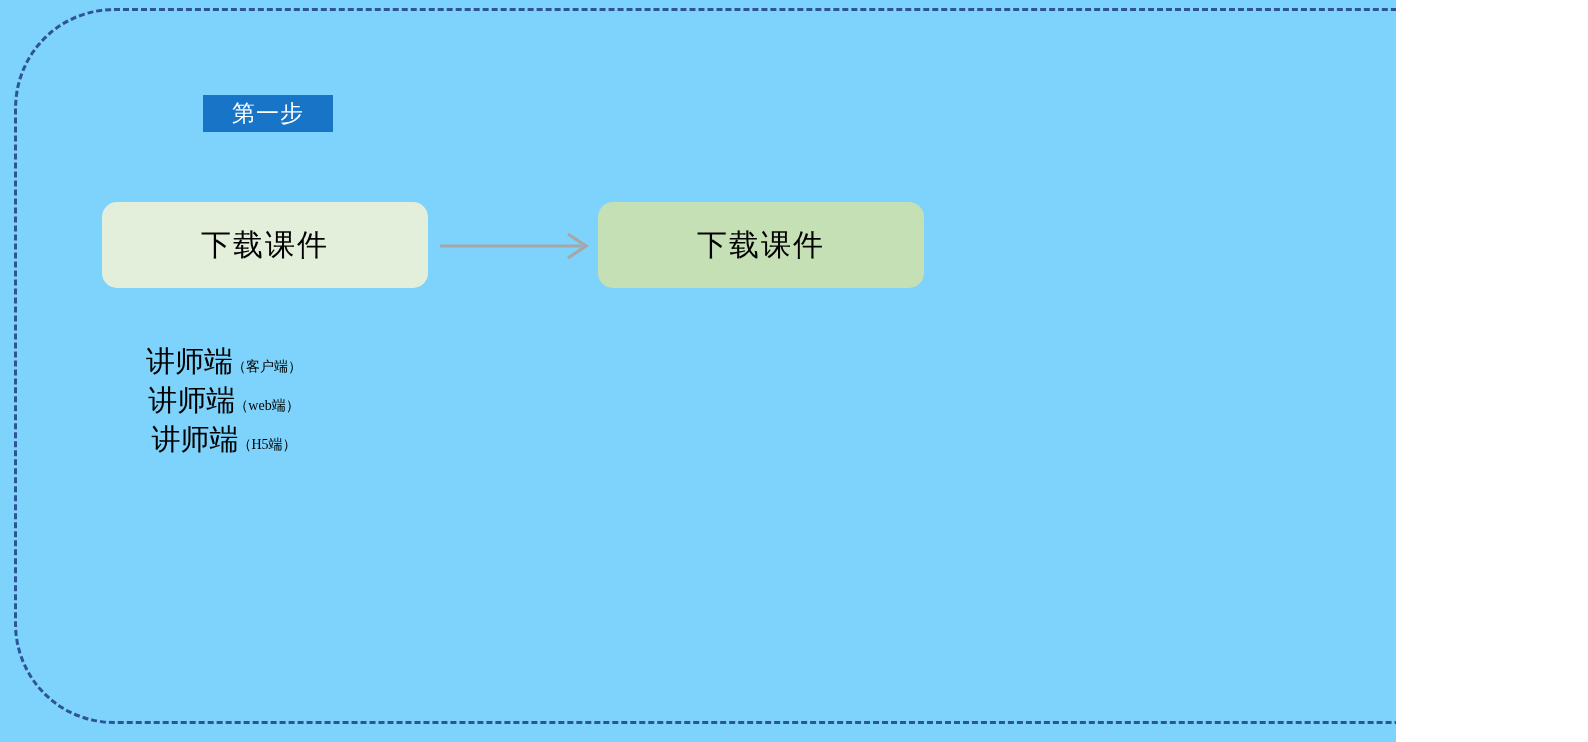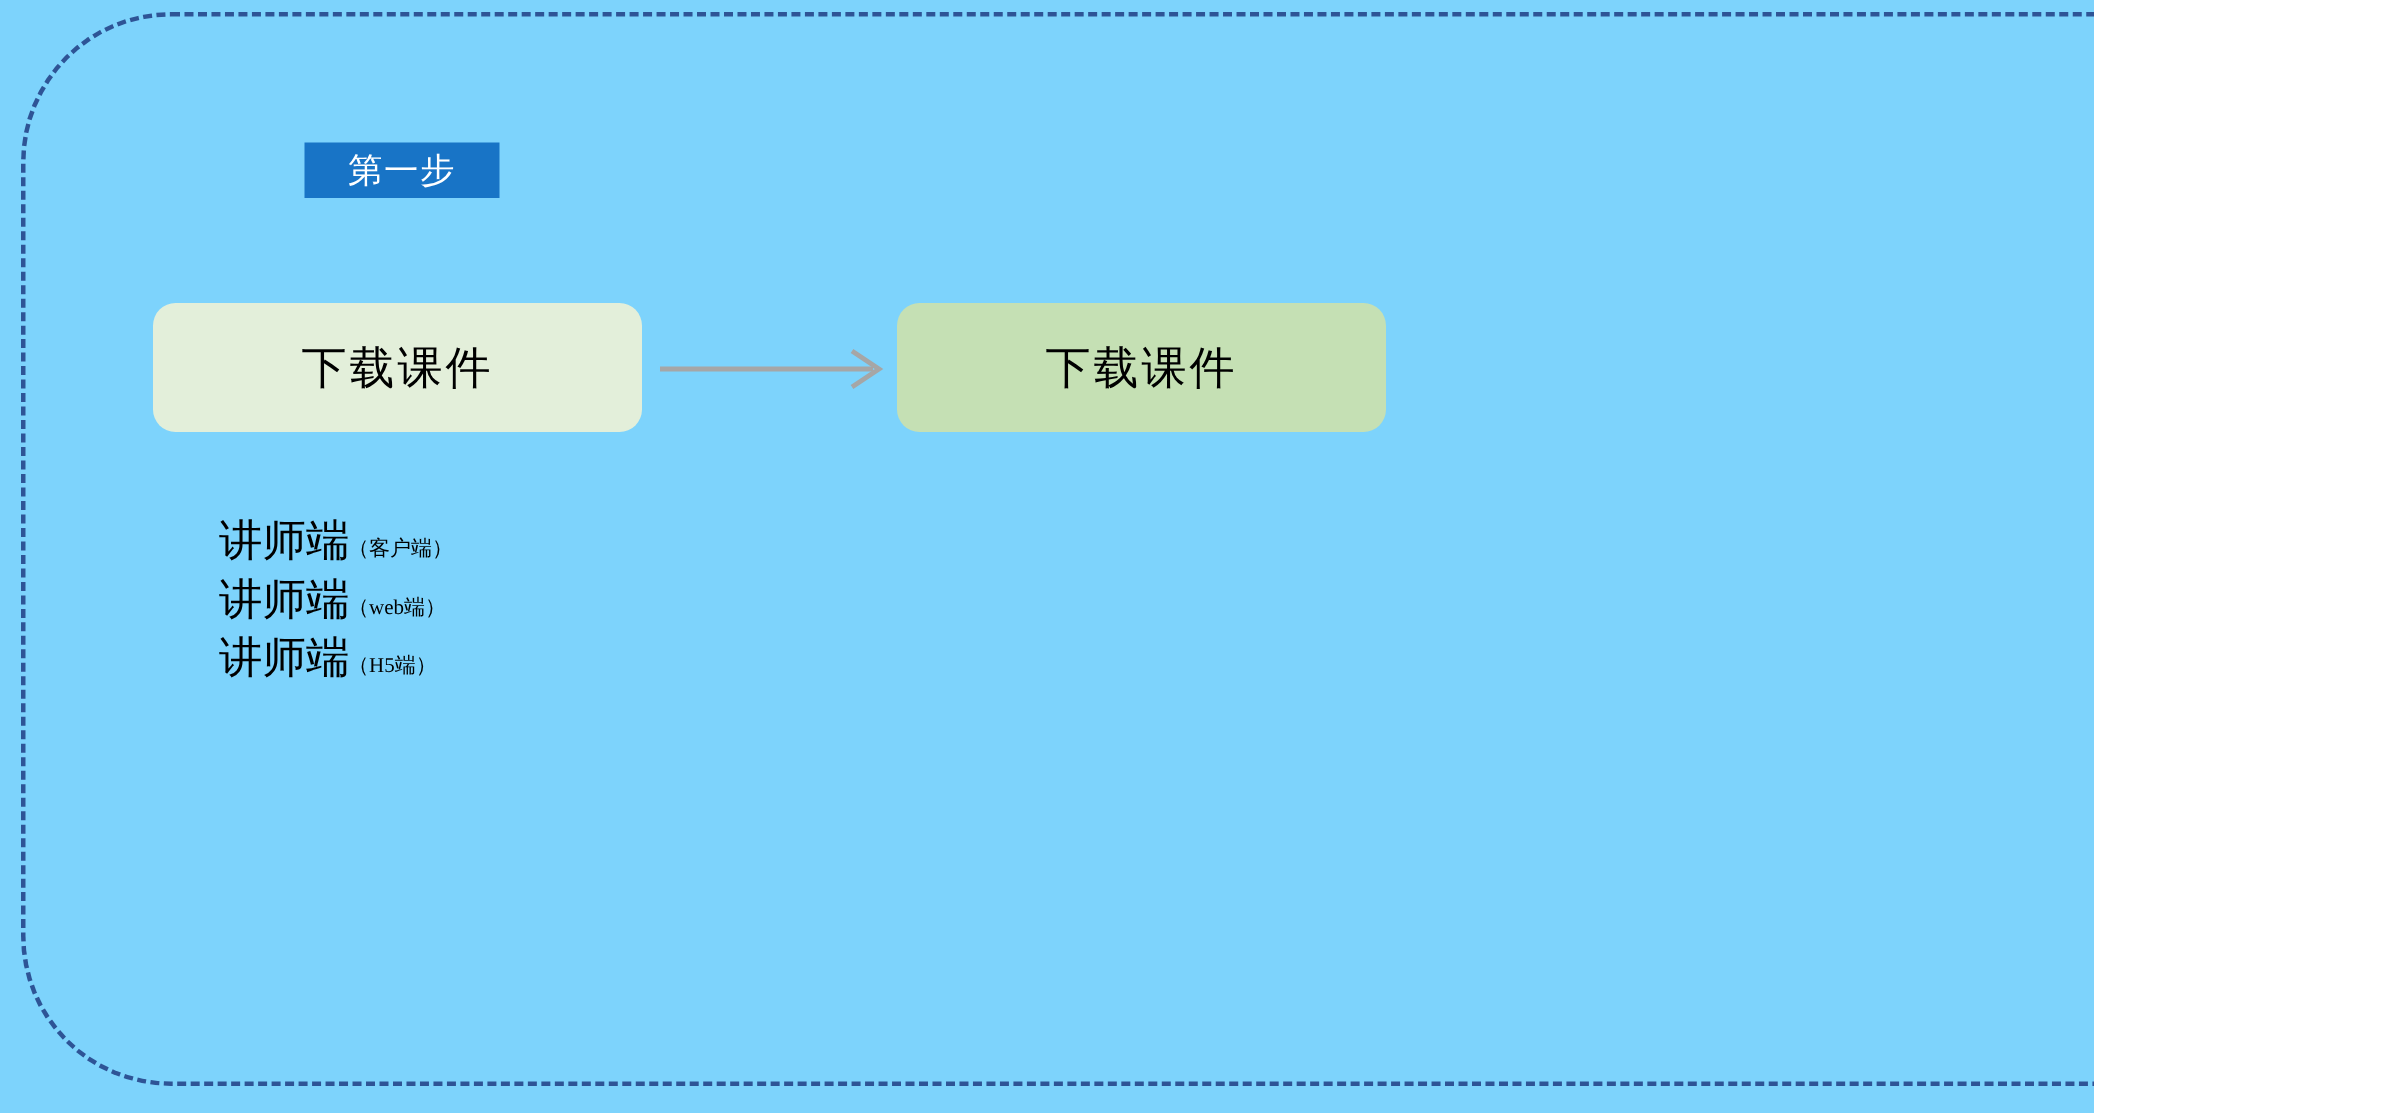--- a/index.html
+++ b/index.html
@@ -95,20 +95,21 @@
     white-space: nowrap;
   }
   .caption-group.captions-left  { left: 146px; top: 344px; }
   .caption-group.captions-right { left: 650px; top: 350px; }
 
   .caption-line {
     display: flex;
     align-items: baseline;
     margin-bottom: 5px;
     line-height: 1.18;
+    justify-content: center;
   }
   .caption-line:last-child { margin-bottom: 0; }
 
   .caption-main {
     font-size: 29px;
     letter-spacing: 0px;
   }
   .caption-paren {
     font-size: 14px;
     letter-spacing: 0px;

